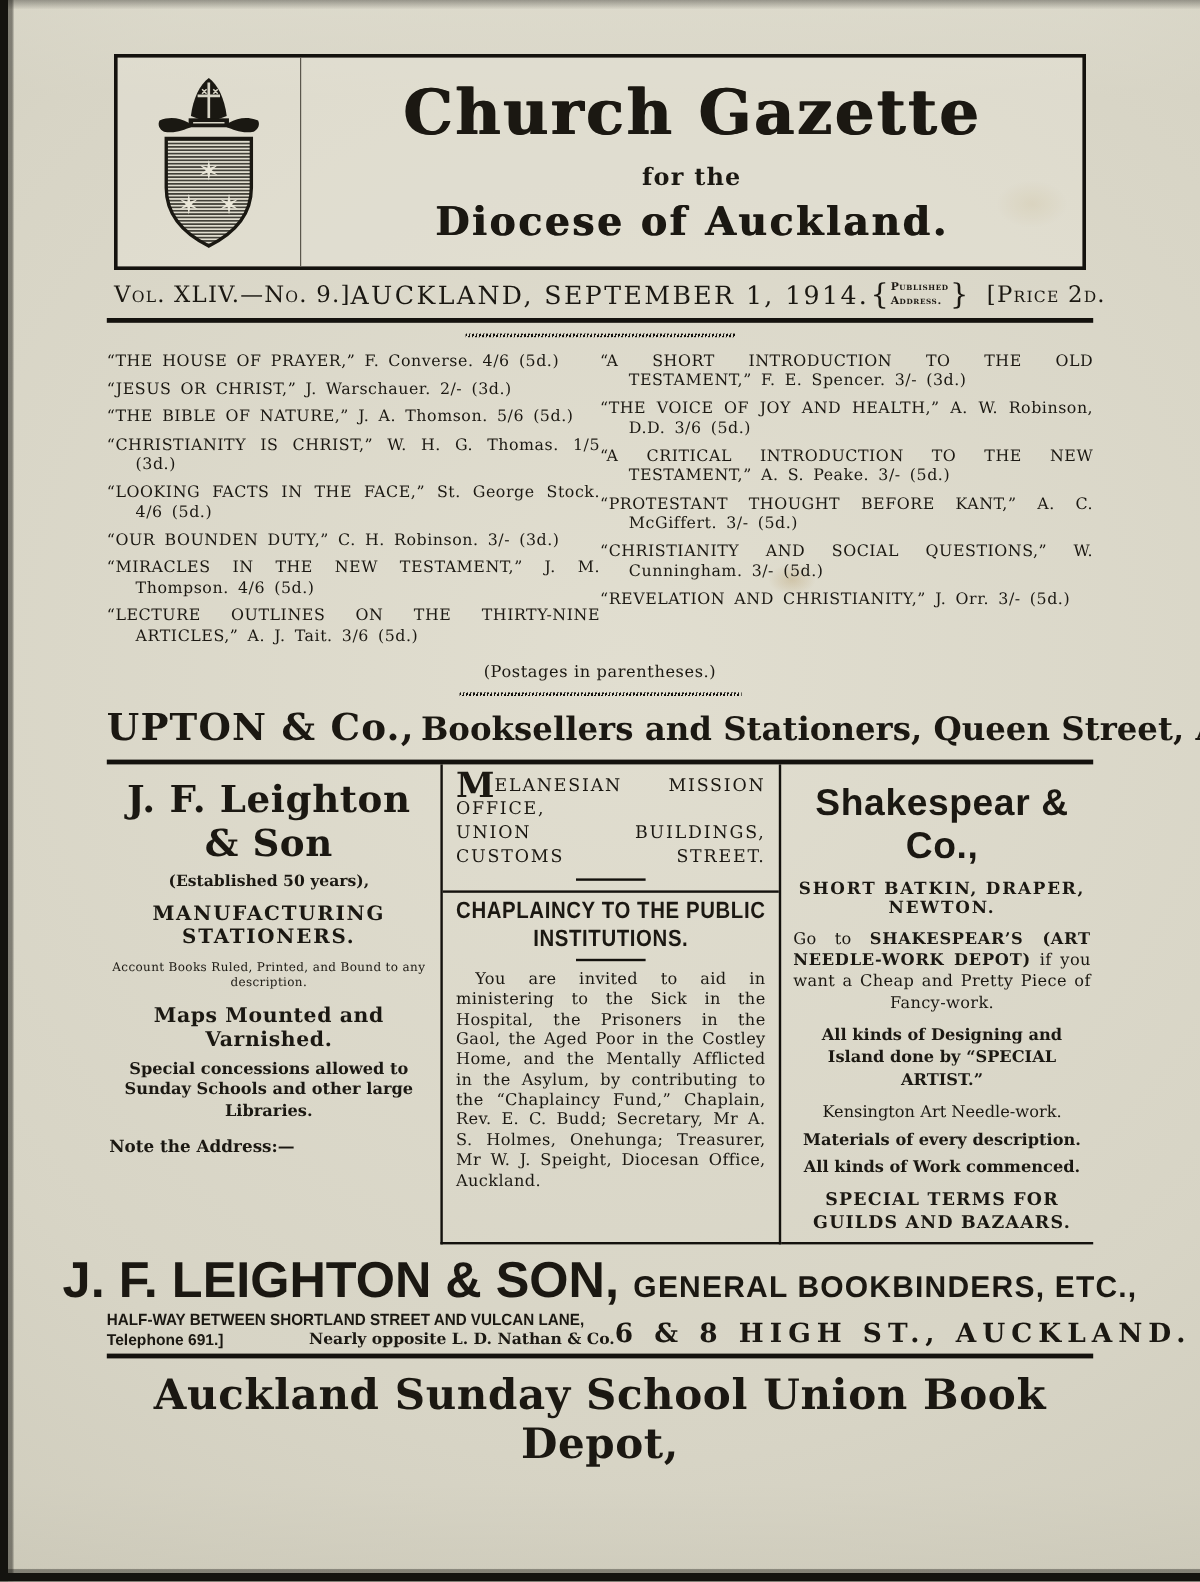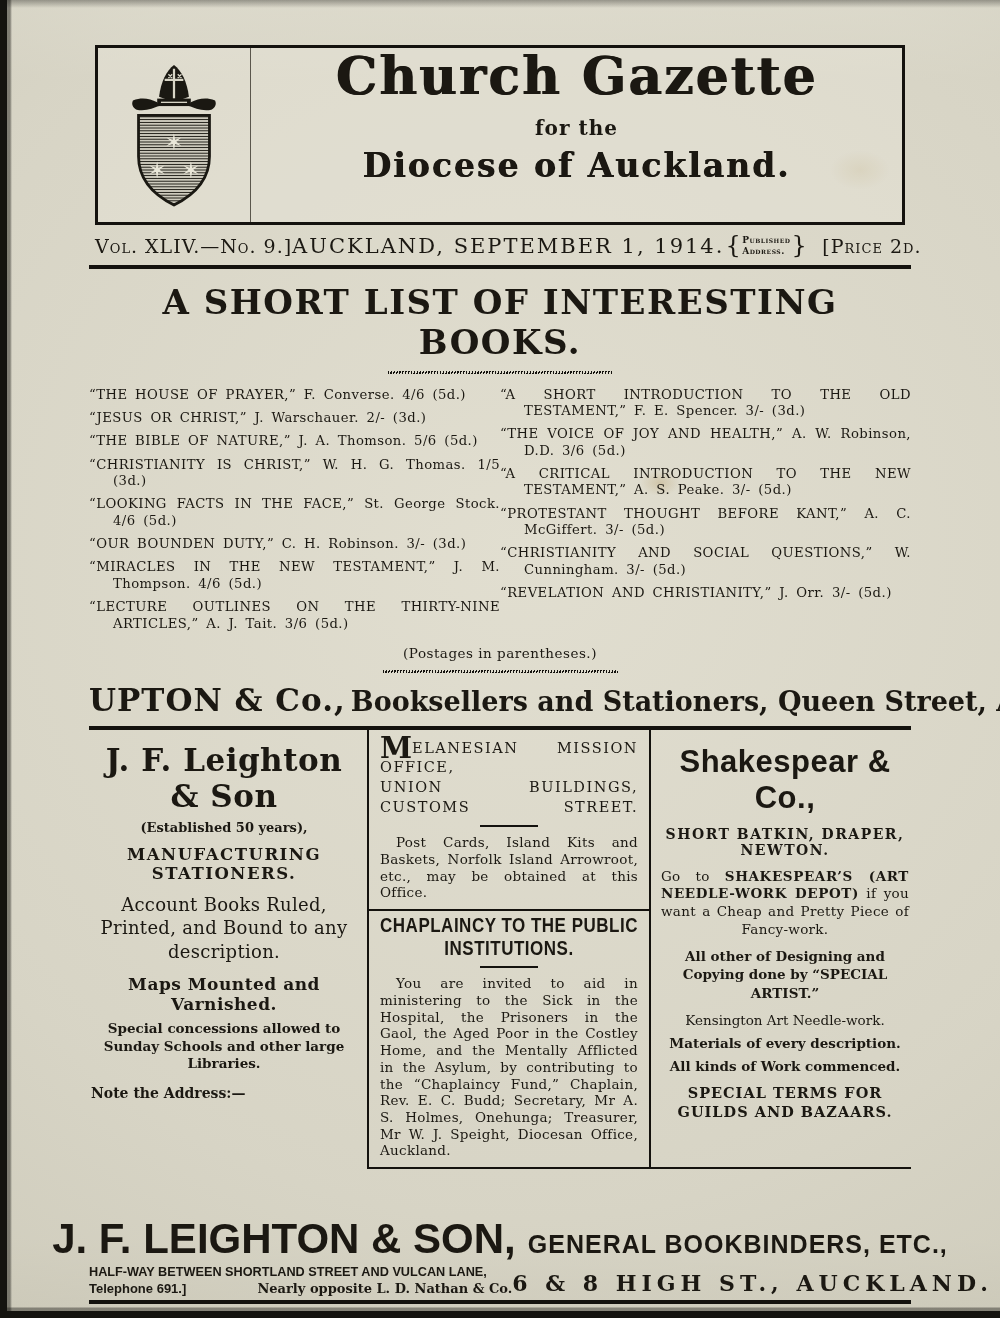--- a/index.html
+++ b/index.html
@@ -21,21 +21,21 @@
     background:radial-gradient(rgba(164,128,60,.25),rgba(164,128,60,0) 70%);}
   .stain2{position:absolute;left:830px;top:150px;width:60px;height:40px;border-radius:50%;
     background:radial-gradient(rgba(170,140,70,.18),rgba(170,140,70,0) 70%);}
 
   .content{position:relative;width:822px;margin:0 auto;z-index:2;}
 
   
   .masthead{margin-top:45px;margin-left:6px;width:804px;height:174px;
     border:3px solid #14120e;display:flex;background:rgba(235,233,221,.35);}
   .arms-cell{width:152px;border-right:1px solid #5a564c;display:flex;align-items:center;justify-content:center;}
-  .title-cell{flex:1;display:flex;flex-direction:column;align-items:center;justify-content:flex-start;padding-top:2px;}
+  .title-cell{flex:1;display:flex;flex-direction:column;align-items:center;justify-content:center;padding-top:2px;}
   .gazette-title{font-size:52px;font-weight:bold;letter-spacing:2px;line-height:1;
     text-shadow:1px 0 0 #1b1812;}
   .gazette-sub1{font-size:20px;font-weight:bold;margin-top:14px;letter-spacing:1px;}
   .gazette-sub2{font-size:33px;font-weight:bold;margin-top:6px;letter-spacing:2px;text-shadow:.6px 0 0 #1b1812;}
 
   
   .dateline{display:flex;align-items:center;padding:7px 4px 5px 6px;}
   .dl-vol{font-size:19px;font-variant:small-caps;letter-spacing:1px;white-space:nowrap;}
   .dl-center{flex:1;text-align:center;font-size:21px;letter-spacing:2px;white-space:nowrap;}
   .dl-pub{display:flex;align-items:center;font-size:9px;line-height:1.15;letter-spacing:.5px;
@@ -62,21 +62,21 @@
 
   
   .cols3{display:flex;align-items:stretch;}
   .c-left{width:266px;padding:8px 10px 6px 2px;text-align:center;}
   .c-mid{width:258px;border-left:2px solid #14120e;border-right:2px solid #14120e;
     border-bottom:2px solid #14120e;padding:9px 11px 8px;}
   .c-right{flex:1;border-bottom:2px solid #14120e;padding:8px 2px 6px 10px;text-align:center;}
   .jfl-name{font-size:31px;font-weight:bold;letter-spacing:.5px;margin-top:4px;}
   .jfl-est{font-size:13px;font-weight:bold;margin-top:6px;}
   .jfl-manu{font-size:16.5px;font-weight:bold;letter-spacing:1.5px;margin-top:10px;}
-  .jfl-acc{font-size:18px;margin-top:10px;line-height:1.3;letter-spacing:.3px;}
+  .jfl-acc{font-size:10px;margin-top:10px;line-height:1.3;letter-spacing:.3px;}
   .jfl-maps{font-size:17px;font-weight:bold;margin-top:11px;letter-spacing:.5px;}
   .jfl-mag{font-size:13.5px;font-weight:bold;margin-top:8px;line-height:1.3;}
   .jfl-spec{font-size:13.5px;font-weight:bold;margin-top:6px;line-height:1.3;}
   .jfl-note{font-size:14px;font-weight:bold;text-align:left;margin-top:12px;}
 
   .mm-line{font-size:14.5px;letter-spacing:1.5px;text-align:justify;text-align-last:justify;line-height:1.35;}
   .mm-drop{font-size:29px;font-weight:bold;line-height:0;vertical-align:-5px;letter-spacing:0;}
   .mm-shortrule{width:58px;height:2px;background:#14120e;margin:8px auto 7px;}
   .mm-para{font-size:13.5px;line-height:1.24;text-align:justify;text-indent:16px;letter-spacing:.3px;word-spacing:2px;margin:0;}
   .mm-ruleline{height:2px;background:#14120e;margin:8px -11px 0;}
@@ -89,21 +89,21 @@
   .sh-para1 b{letter-spacing:.6px;}
   .sh-para2{font-size:13.5px;font-weight:bold;margin-top:9px;line-height:1.35;}
   .sh-line{font-size:13.5px;margin-top:7px;}
   .sh-line1{margin-top:10px;}
   .sh-bold{font-weight:bold;}
   .sh-terms{font-size:14.5px;font-weight:bold;letter-spacing:1px;margin-top:9px;line-height:1.35;}
 
   
   .banner{padding:6px 0 4px;}
   .banner-row1{display:flex;align-items:baseline;justify-content:center;white-space:nowrap;}
-  .banner-name{font-family:"Liberation Sans",sans-serif;font-size:42px;font-weight:bold;letter-spacing:0;margin-top:40px;}
+  .banner-name{font-family:"Liberation Sans",sans-serif;font-size:42px;font-weight:bold;letter-spacing:0;}
   .banner-role{font-family:"Liberation Sans",sans-serif;font-size:25px;font-weight:bold;letter-spacing:1px;margin-left:12px;}
   .banner-row2{display:flex;align-items:flex-end;margin-top:1px;}
   .banner-left{width:452px;}
   .banner-loc{font-family:"Liberation Sans",sans-serif;font-size:13.5px;font-weight:bold;letter-spacing:0;transform:scaleX(.94);transform-origin:left;white-space:nowrap;}
   .banner-subrow{display:flex;justify-content:space-between;margin-top:2px;text-align:center;}
   .banner-tel{font-family:"Liberation Sans",sans-serif;font-size:13px;font-weight:bold;}
   .banner-opp{font-size:13px;font-weight:bold;}
   .banner-addr{flex:1;text-align:right;font-size:22px;font-weight:bold;letter-spacing:5px;white-space:nowrap;}
 
   
@@ -157,21 +157,20 @@
         <span>
           <span>Published</span><br>
           <span>Address.</span>
         </span>
         <span class="brace">}</span>
       </span>
       <span class="dl-price">[Price 2d.</span>
     </div>
     <div class="rule-thick"></div>
 
-    <div class="big-head">A SHORT LIST OF INTERESTING BOOKS.</div>
     <div class="squiggle sq1"></div>
 
     <div class="cols2">
       <div class="col">
         <p class="entry">“THE HOUSE OF PRAYER,” F. Converse.  4/6 (5d.)</p>
         <p class="entry">“JESUS OR CHRIST,” J. Warschauer.  2/-  (3d.)</p>
         <p class="entry">“THE BIBLE OF NATURE,” J. A. Thomson.  5/6 (5d.)</p>
         <p class="entry">“CHRISTIANITY IS CHRIST,” W. H. G. Thomas.  1/5 (3d.)</p>
         <p class="entry">“LOOKING FACTS IN THE FACE,” St. George Stock.  4/6 (5d.)</p>
         <p class="entry">“OUR BOUNDEN DUTY,” C. H. Robinson.  3/- (3d.)</p>
@@ -206,32 +205,31 @@
         <div class="jfl-acc">Account Books Ruled, Printed, and Bound to any description.</div>
         <div class="jfl-maps">Maps Mounted and Varnished.</div>
         <div class="jfl-spec">Special concessions allowed to Sunday Schools and other large Libraries.</div>
         <div class="jfl-note">Note the Address:—</div>
       </div>
 
       <div class="c-mid">
         <div class="mm-line"><span class="mm-drop">M</span><span>ELANESIAN  MISSION  OFFICE,</span></div>
         <div class="mm-line">UNION BUILDINGS, CUSTOMS STREET.</div>
         <div class="mm-shortrule"></div>
-        <p class="mm-para">Post Cards, Island Kits and Baskets, Norfolk Island Arrowroot, etc., may be obtained at this Office.</p>
         <div class="mm-ruleline"></div>
         <div class="mm-chap">CHAPLAINCY TO THE PUBLIC INSTITUTIONS.</div>
         <div class="mm-shortrule"></div>
         <p class="mm-para">You are invited to aid in ministering to the Sick in the Hospital, the Prisoners in the Gaol, the Aged Poor in the Costley Home, and the Mentally Afflicted in the Asylum, by contributing to the “Chaplaincy Fund,” Chaplain, Rev. E. C. Budd; Secretary, Mr A. S. Holmes, Onehunga; Treasurer, Mr W. J. Speight, Diocesan Office, Auckland.</p>
       </div>
 
       <div class="c-right">
         <div class="sh-name">Shakespear &amp; Co.,</div>
         <div class="sh-sub">SHORT BATKIN, DRAPER, NEWTON.</div>
         <p class="sh-para1"><span>Go to </span><b>SHAKESPEAR’S (ART NEEDLE-WORK DEPOT)</b><span> if you want a Cheap and Pretty Piece of Fancy-work.</span></p>
-        <div class="sh-para2"><span>All other of Designing and Copying done by </span><span>“SPECIAL ARTIST.”</span></div>
+        <div class="sh-para2"><span>All kinds of Designing and Island done by </span><span>“SPECIAL ARTIST.”</span></div>
         <div class="sh-line sh-line1">Kensington Art Needle-work.</div>
         <div class="sh-line sh-bold">Materials of every description.</div>
         <div class="sh-line sh-bold">All kinds of Work commenced.</div>
         <div class="sh-terms">SPECIAL TERMS FOR GUILDS AND BAZAARS.</div>
       </div>
     </div>
 
     <div class="banner">
       <div class="banner-row1">
         <span class="banner-name">J. F. LEIGHTON &amp; SON,</span>

